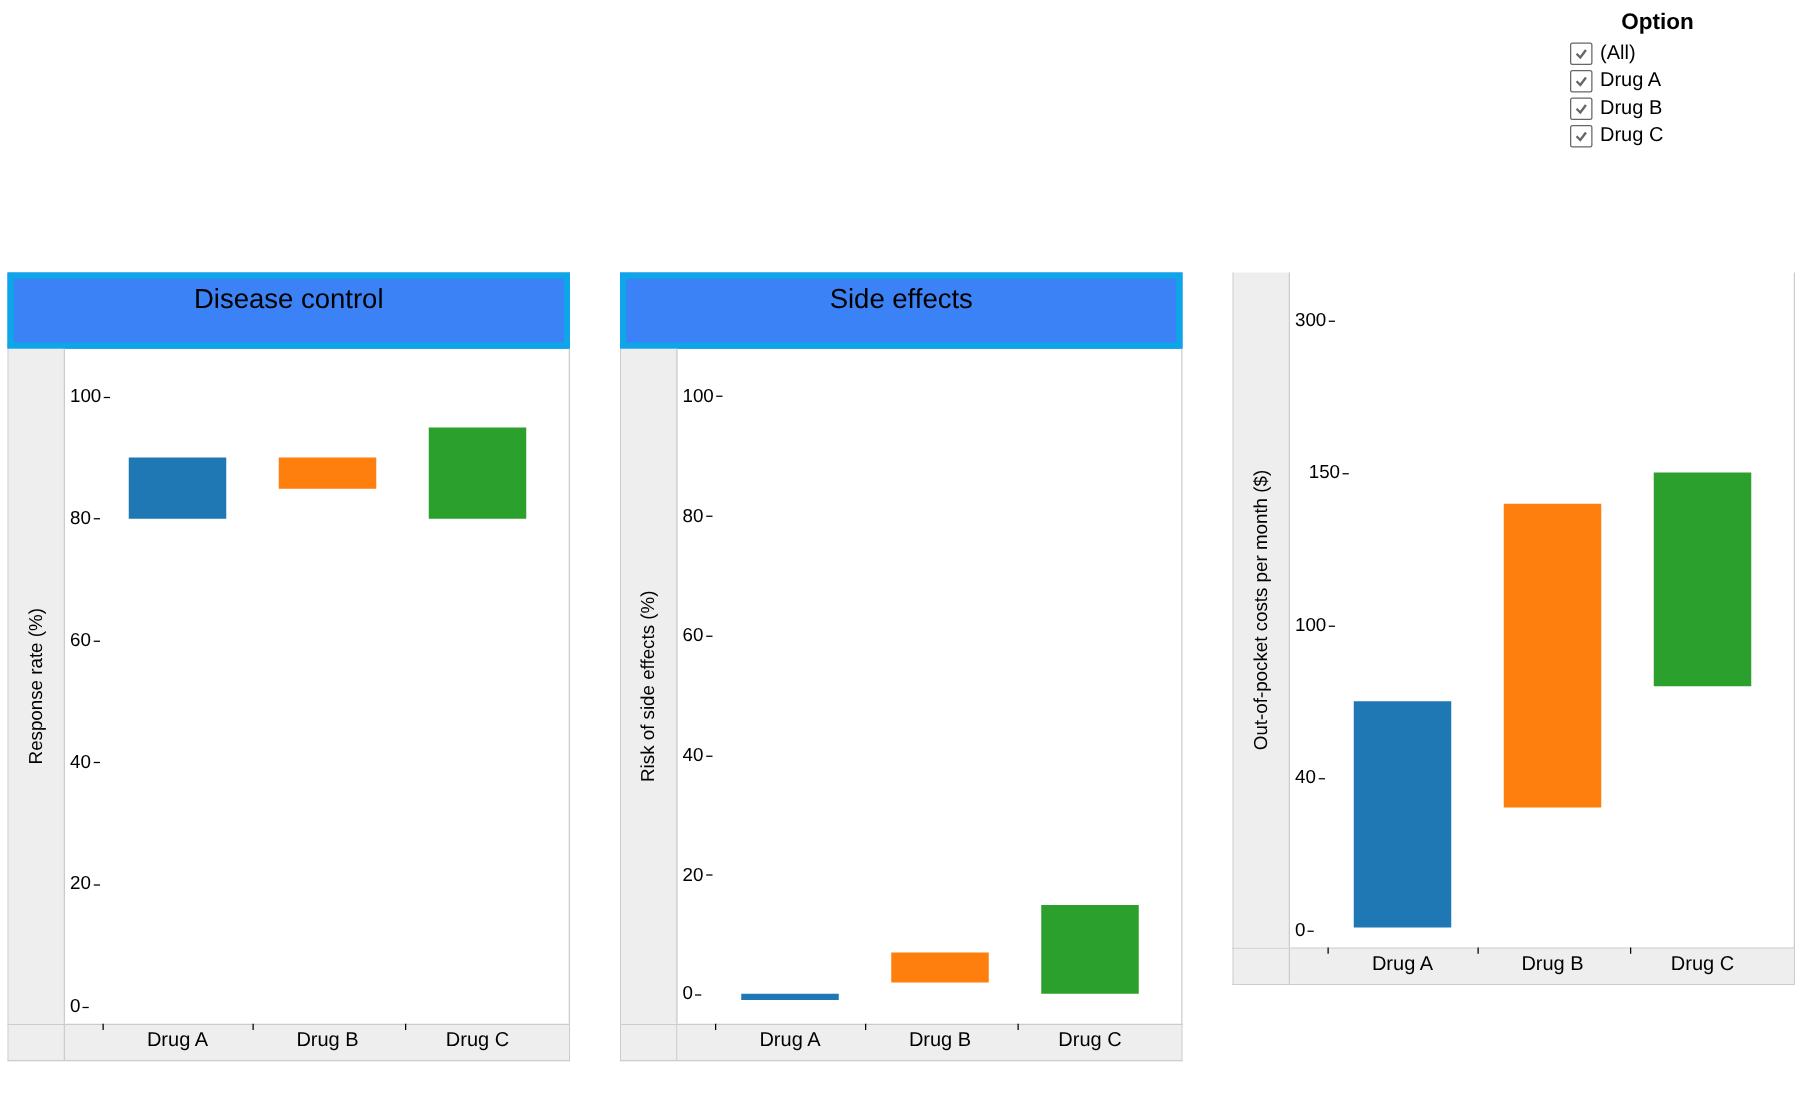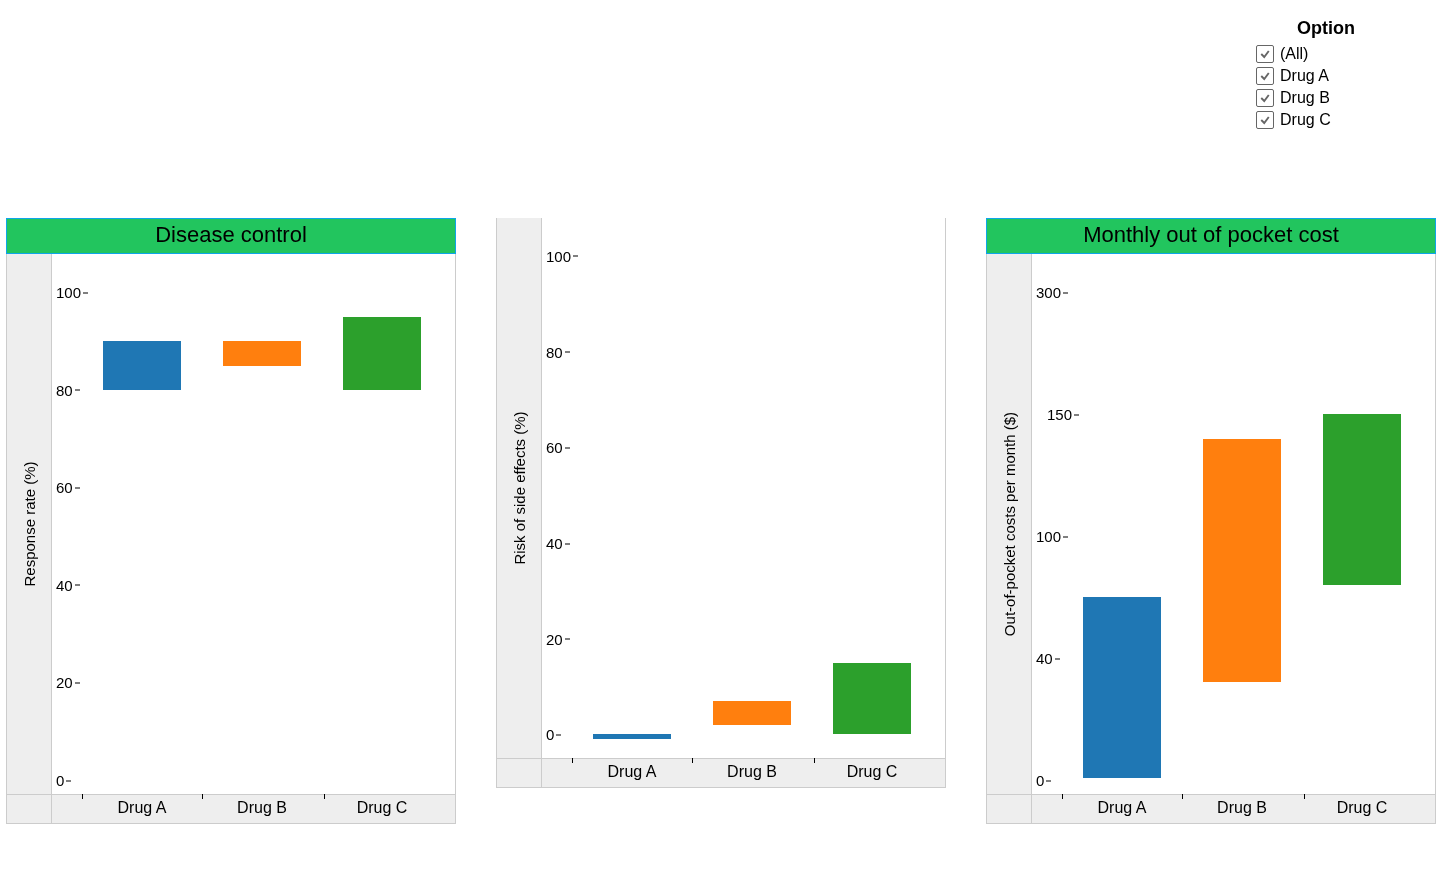--- a/index.html
+++ b/index.html
@@ -6,21 +6,21 @@
     margin: 0;
     padding: 0;
     font-family: Arial, Helvetica, sans-serif;
     background: #fff;
     width: 1456px;
     height: 887px;
     position: relative;
   }
   .legend-box {
     position: absolute;
-    top: 18px;
+    top: 7px;
     right: 60px;
     width: 140px;
   }
   .legend-title {
     font-weight: bold;
     font-size: 18px;
     text-align: center;
     margin-bottom: 4px;
   }
   .legend-item {
@@ -54,25 +54,25 @@
     position: absolute;
     top: 218px;
     left: 6px;
     display: flex;
     gap: 40px;
   }
   .chart-panel {
     width: 450px;
   }
   .chart-title {
-    background: #22c55e;
-    border: 1px solid #0ea5e9;
+    background: #3b82f6;
+    border: 5px solid #0ea5e9;
     font-size: 22px;
     text-align: center;
-    padding: 3px 0 5px;
+    padding: 3px 0 22px;
   }
   .plot-box {
     position: relative;
     border: 1px solid #ccc;
     border-top: none;
     height: 540px;
     display: flex;
   }
   .y-strip {
     width: 44px;
@@ -211,20 +211,21 @@
           <div class="x-label" style="left: 90px;">Drug A</div>
           <div class="x-tick" style="left: 30px;"></div>
           <div class="x-label" style="left: 210px;">Drug B</div>
           <div class="x-tick" style="left: 150px;"></div>
           <div class="x-label" style="left: 330px;">Drug C</div>
           <div class="x-tick" style="left: 272px;"></div>
         </div>
       </div>
     </div>
     <div class="chart-panel">
+      <div class="chart-title">Side effects</div>
       <div class="plot-box">
         <div class="y-strip">
           <div class="y-label">Risk of side effects (%)</div>
         </div>
         <div class="plot-area">
           <div class="y-tick" style="top: 516.43px;">0</div>
           <div class="y-tick" style="top: 420.729px;">20</div>
           <div class="y-tick" style="top: 325.028px;">40</div>
           <div class="y-tick" style="top: 229.327px;">60</div>
           <div class="y-tick" style="top: 133.626px;">80</div>
@@ -240,21 +241,20 @@
           <div class="x-label" style="left: 90px;">Drug A</div>
           <div class="x-tick" style="left: 30px;"></div>
           <div class="x-label" style="left: 210px;">Drug B</div>
           <div class="x-tick" style="left: 150px;"></div>
           <div class="x-label" style="left: 330px;">Drug C</div>
           <div class="x-tick" style="left: 272px;"></div>
         </div>
       </div>
     </div>
     <div class="chart-panel">
-      <div class="chart-title">Monthly out of pocket cost</div>
       <div class="plot-box">
         <div class="y-strip">
           <div class="y-label">Out-of-pocket costs per month ($)</div>
         </div>
         <div class="plot-area">
           <div class="y-tick" style="top: 526px;">0</div>
           <div class="y-tick" style="top: 404.095px;">40</div>
           <div class="y-tick" style="top: 282.19px;">100</div>
           <div class="y-tick" style="top: 160.286px; margin-left: 11px;">150</div>
           <div class="y-tick" style="top: 38.381px;">300</div>

